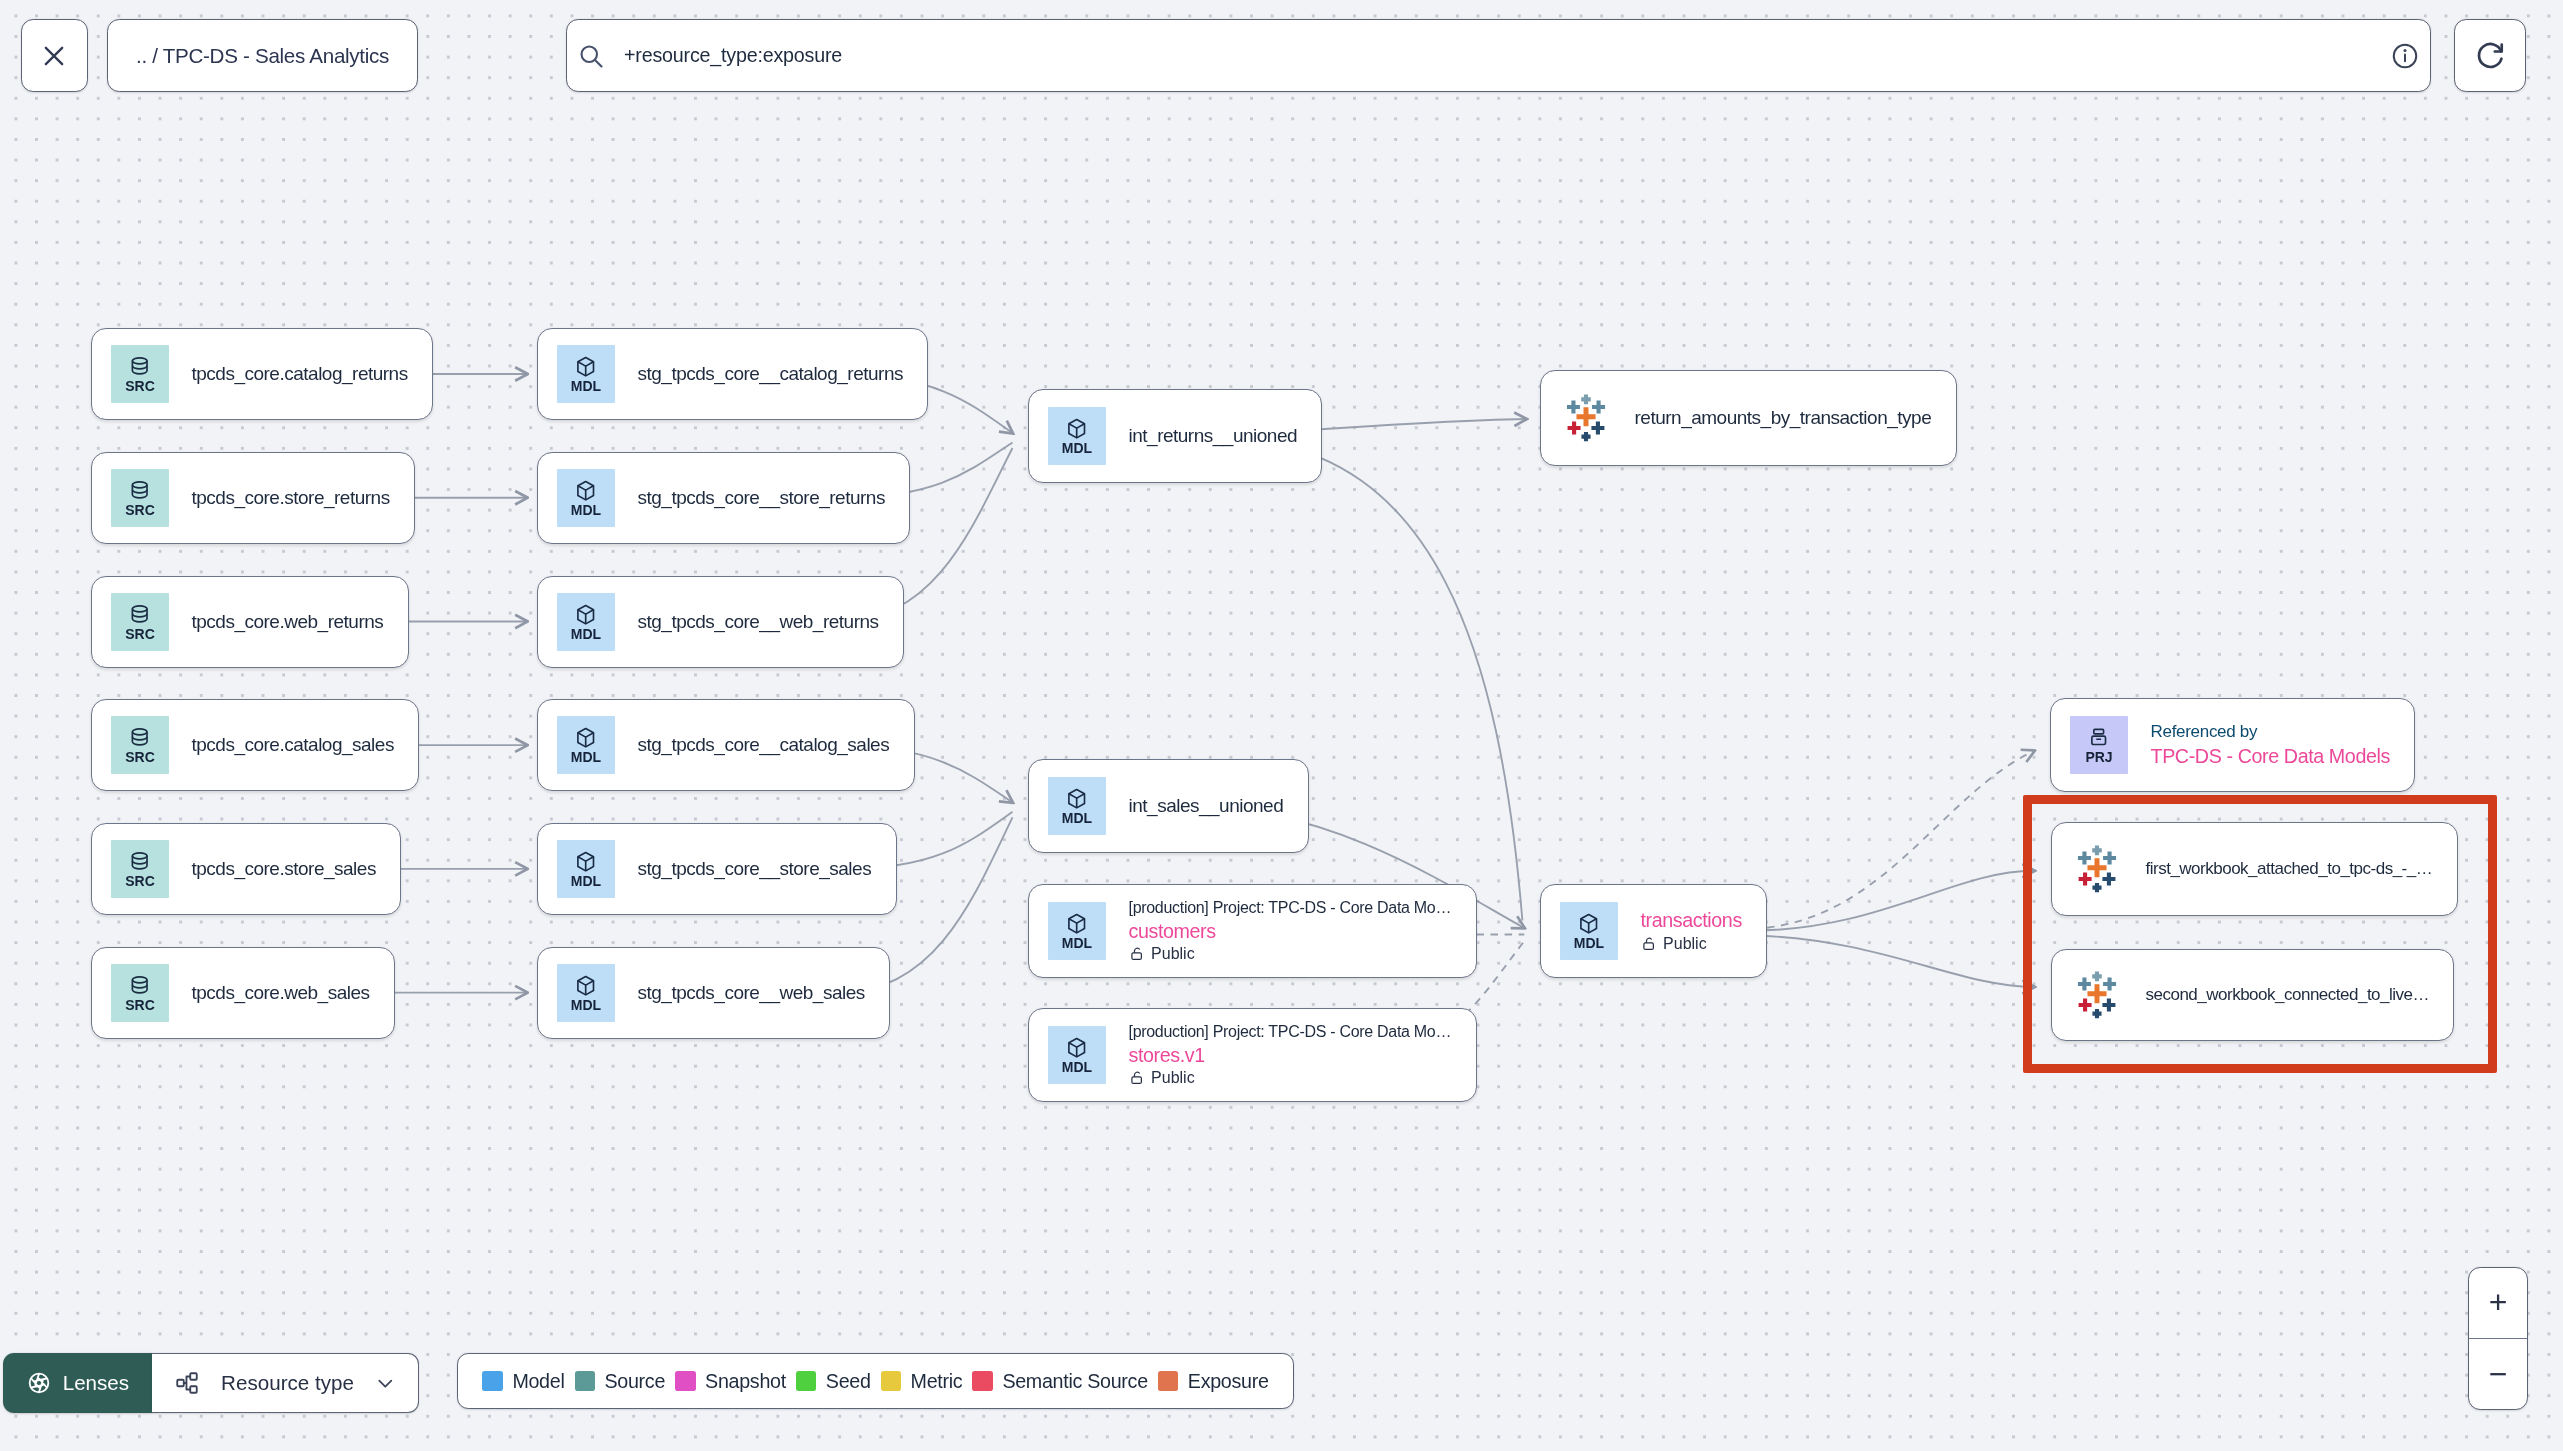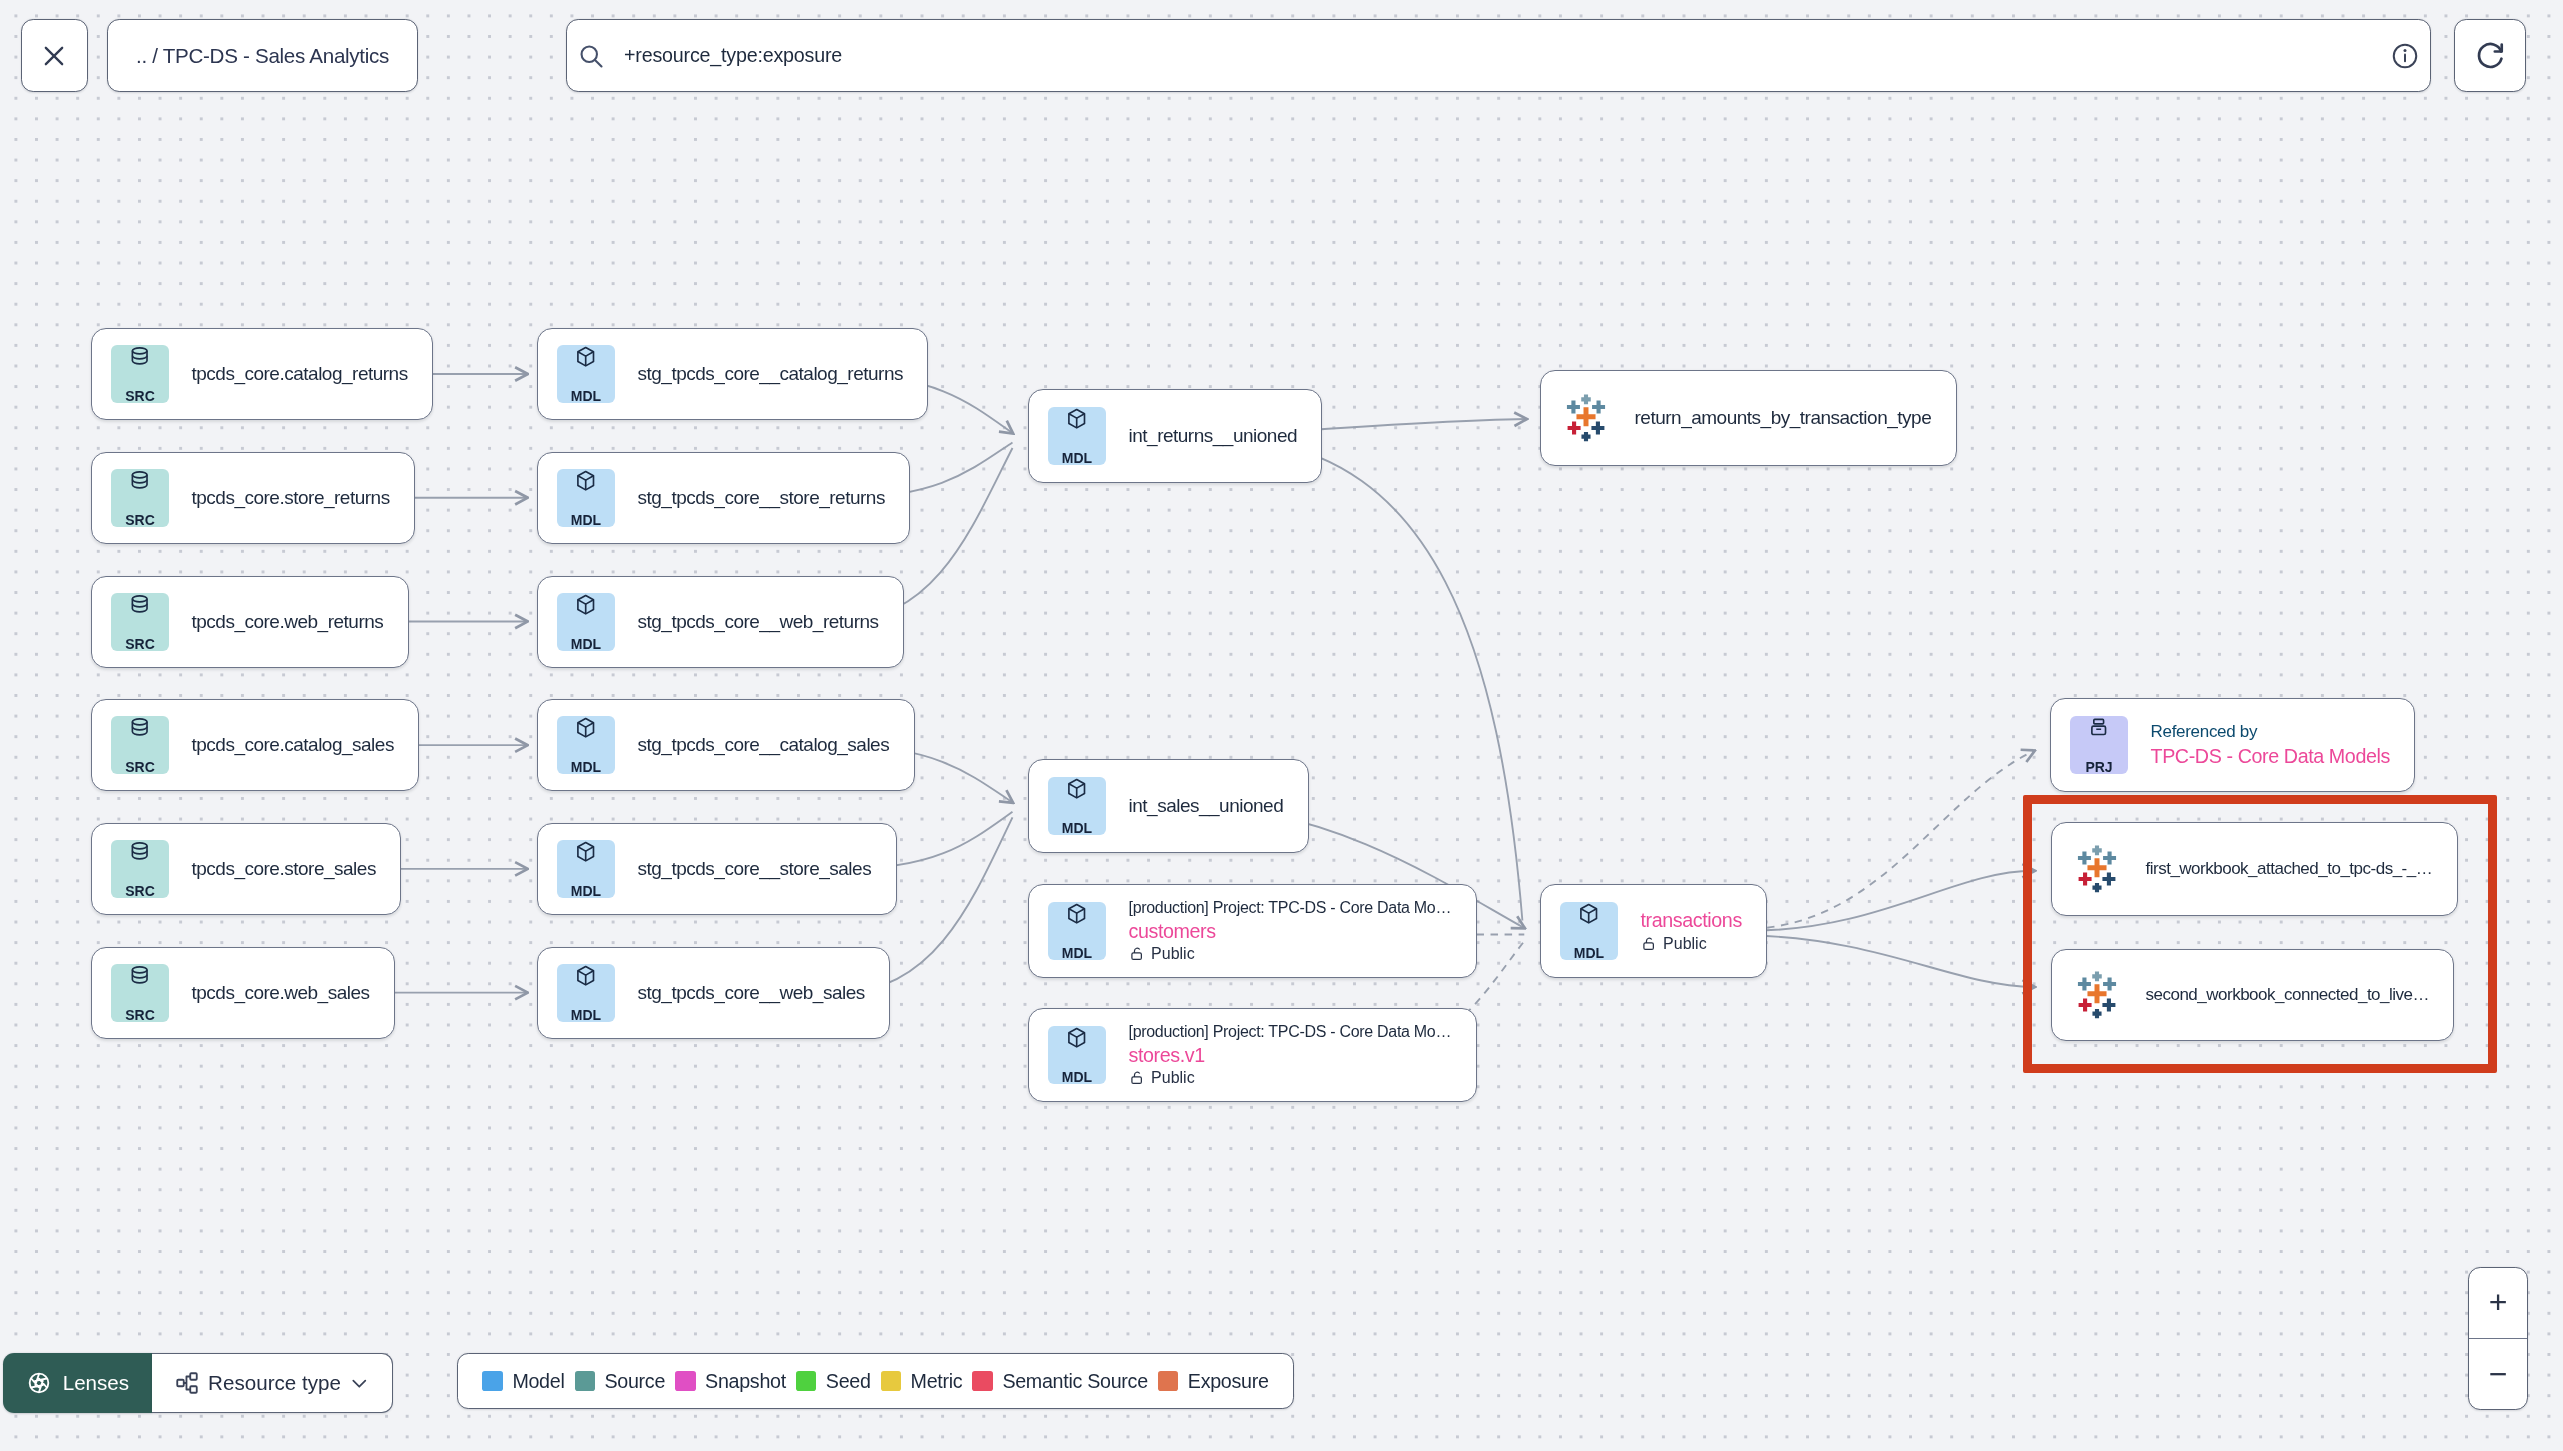--- a/index.html
+++ b/index.html
@@ -36,22 +36,22 @@
 
   
   .node{
     position:absolute;min-height:92px;background:#fff;
     border:1.9px solid #6d7589;border-radius:15px;box-sizing:border-box;
     display:flex;align-items:center;gap:22.5px;padding:0 24.4px 0 19px;
     box-shadow:0 1.9px 2.8px rgba(30,36,50,.13);white-space:nowrap;z-index:3;
   }
   .nlabel{font-size:19px;letter-spacing:-0.5px;color:#1e2a3d;}
   .badge{
-    width:58px;height:58px;border-radius:6px;flex:0 0 58px;
-    display:flex;flex-direction:column;align-items:center;justify-content:space-between;
+    width:58px;height:58px;border-radius:1px;flex:0 0 58px;
+    display:flex;flex-direction:column;align-items:center;justify-content:center;
     color:#16233a;
   }
   .badge .bletter{font-size:14px;font-weight:600;letter-spacing:0;line-height:1;margin-top:0.9px;}
   .badge svg{width:23.4px;height:23.4px;}
   .badge-src{background:#b7e1de}
   .badge-mdl{background:#bddef6}
   .badge-prj{background:#c6c9f7}
   .tbl-icon{width:52px;height:52px;flex:0 0 52px;}
   .node .lines{display:flex;flex-direction:column;justify-content:center;gap:2.8px;}
   .ctxline{font-size:16px;letter-spacing:-0.3px;color:#1e2a3d;}
@@ -69,21 +69,21 @@
 
   
   .lens-group{position:absolute;left:3px;top:1353px;height:60px;display:flex;z-index:4;}
   .lenses-btn{
     background:#2f5c55;color:#fff;border-radius:11.2px 0 0 11.2px;
     display:flex;align-items:center;gap:11.2px;padding:0 22.5px;font-size:20.6px;
     box-shadow:0 0.9px 1.9px rgba(30,36,50,.2);
   }
   .restype-btn{
     background:#fff;border:1.9px solid #5b6375;border-radius:0 11.2px 11.2px 0;border-left:none;
-    display:flex;align-items:center;gap:8px;padding:0 22.5px;font-size:20.6px;color:#273044;
+    display:flex;align-items:center;gap:21px;padding:0 22.5px;font-size:20.6px;color:#273044;
     box-sizing:border-box;box-shadow:0 0.9px 1.9px rgba(30,36,50,.14);
   }
   .legend{
     position:absolute;left:457px;top:1353px;height:56px;background:#fff;
     border:1.9px solid #5b6375;border-radius:11.2px;box-sizing:border-box;z-index:4;
     display:flex;align-items:center;gap:10px;padding:0 24.4px;
     box-shadow:0 0.9px 1.9px rgba(30,36,50,.14);
   }
   .lg-item{display:flex;align-items:center;gap:9.4px;font-size:19.7px;color:#1e2a3d;letter-spacing:-0.3px;}
   .sw{width:20.6px;height:20.6px;border-radius:2.8px;display:inline-block;}

